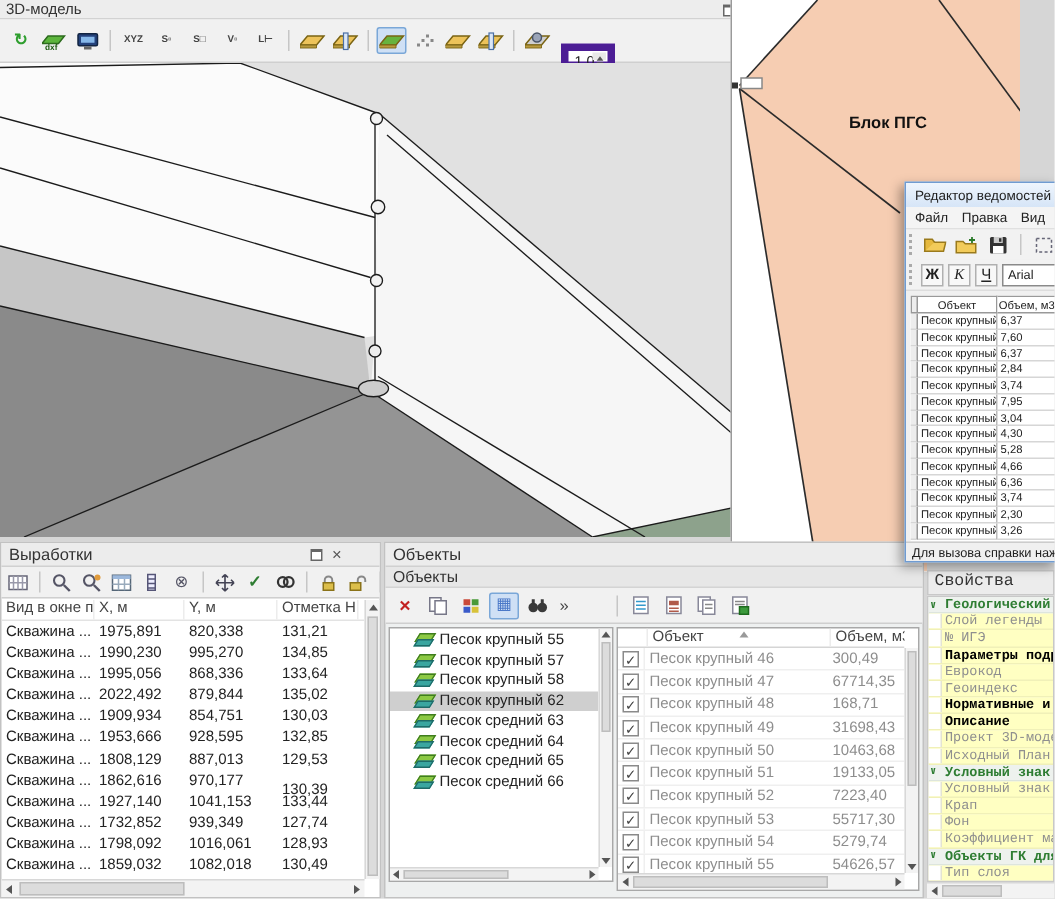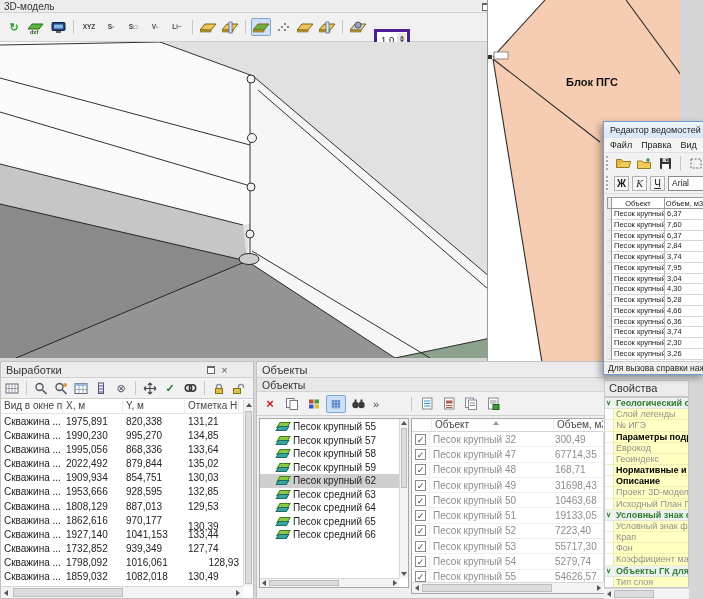--- a/index.html
+++ b/index.html
@@ -36,21 +36,21 @@
   .trow { display:flex; align-items:center; }
   .cell { flex:none; overflow:hidden; white-space:nowrap; padding-left:3px; }
 
   
   #panel3d { position:absolute; left:0; top:0; width:510px; height:358px; background:#fff; }
   #p3cap { position:absolute; left:0; top:0; right:0; height:13px; background:#ededed;
            border-bottom:1px solid #d2d2d2; font-size:10px; color:#333; line-height:13px; padding-left:4px; }
   #p3cap .capbtns { top:2px; right:6px; }
   #p3tbar { position:absolute; left:0; top:13px; right:0; height:29px; }
   #p3tbar .icons { display:flex; align-items:center; gap:2px; padding-left:4px; }
-  .spin { width:36px; height:17px; border:3px solid #4c1d95; background:#fff; position:relative;
+  .spin { width:36px; height:17px; border:5px solid #4c1d95; background:#fff; position:relative;
           font-size:9.5px; padding-left:4px; line-height:15px; margin-left:6px; flex:none;margin-top:20px; }
   .spinbtns { position:absolute; right:1px; top:1px; bottom:1px; width:9px; background:#e8e8e8;
               display:flex; flex-direction:column; justify-content:space-between; align-items:center; padding:2px 0; }
   .spinbtns .tu,.spinbtns .td { transform:scale(0.75); }
   #view3d { position:absolute; left:0; top:42px; }
 
   
   #planview { position:absolute; left:487px; top:0; width:193px; height:381px; border-left:1px solid #9a9a9a; overflow:hidden; background:#fff; }
   .plan-label { position:absolute; left:78px; top:76px; font-size:11px; font-weight:bold; color:#111; }
 
@@ -86,21 +86,21 @@
   #objgrid .hrow .hcell:nth-child(2)::after { content:''; position:absolute; left:50%; top:2px;
       border-left:3px solid transparent; border-right:3px solid transparent; border-bottom:4px solid #999; }
   #objgrid .trow { height:15.3px; border-bottom:1px solid #efefef; color:#8d8d8d; }
   .cbcell { display:flex; align-items:center; justify-content:center; border-right:1px solid #efefef; height:100%; }
   .cb { display:inline-block; width:11px; height:11px; border:1px solid #8a8a8a; background:#fff;
         font-size:9px; line-height:10px; text-align:center; color:#444; }
   #objtvs { right:0; top:13px; bottom:11px; width:9px; }
   #objths { left:0; right:9px; bottom:0; height:11px; }
 
   
-  #props { position:absolute; left:604px; top:361px; width:85px; height:238px; background:#d6d6d6; }
+  #props { position:absolute; left:618px; top:361px; width:85px; height:238px; background:#d6d6d6;font-family:Liberation Mono, monospace; }
   #propcap { position:absolute; left:0; top:19px; right:0; height:17px; background:#ececec;
              border:1px solid #c8c8c8; font-size:11px; color:#333; line-height:15px; padding-left:4px; }
   #proptree { position:absolute; left:0; top:36px; right:0; bottom:11px; background:#fff; border:1px solid #c8c8c8; overflow:hidden; }
   .prow { display:flex; height:11.18px; font-size:9px; align-items:center; overflow:hidden; }
   .pgroup { background:#eef2ee; color:#2e7d32; font-weight:bold; border-bottom:1px solid #dde5dd; }
   .chev { width:9px; font-size:7px; color:#2e7d32; padding-left:1px; flex:none; }
   .pgut { width:9px; height:100%; background:#fff; border-right:1px solid #e4e4d2; flex:none; }
   .pitem { background:#ffffc2; color:#8f8f8f; border-bottom:1px solid #f0f0b8; }
   .pitem.pb { color:#000; font-weight:bold; }
   .prow .lbl { white-space:nowrap; overflow:hidden; padding-left:2px; }
@@ -456,21 +456,21 @@
           <div class="trow">
             <div class="cell" style="width: 62px;">Скважина ...</div>
             <div class="cell" style="width: 60px;">1732,852</div>
             <div class="cell" style="width: 62px;">939,349</div>
             <div class="cell" style="width: 54px;">127,74</div>
           </div>
           <div class="trow">
             <div class="cell" style="width: 62px;">Скважина ...</div>
             <div class="cell" style="width: 60px;">1798,092</div>
             <div class="cell" style="width: 62px;">1016,061</div>
-            <div class="cell" style="width: 54px; text-align: right;">128,93</div>
+            <div class="cell" style="width: 54px;">128,93</div>
           </div>
           <div class="trow">
             <div class="cell" style="width: 62px;">Скважина ...</div>
             <div class="cell" style="width: 60px;">1859,032</div>
             <div class="cell" style="width: 62px;">1082,018</div>
             <div class="cell" style="width: 54px;">130,49</div>
           </div>
         </div>
     </div>
     <div id="exvs" class="vscroll">
@@ -567,24 +567,20 @@
             <span class="lbl">Песок крупный 55</span>
           </div>
           <div class="obj-item">
             <span class="slab-ic"></span>
             <span class="lbl">Песок крупный 57</span>
           </div>
           <div class="obj-item">
             <span class="slab-ic"></span>
             <span class="lbl">Песок крупный 58</span>
           </div>
-          <div class="obj-item">
-            <span class="slab-ic"></span>
-            <span class="lbl">Песок крупный 59</span>
-          </div>
           <div class="obj-item sel">
             <span class="slab-ic"></span>
             <span class="lbl">Песок крупный 62</span>
           </div>
           <div class="obj-item">
             <span class="slab-ic"></span>
             <span class="lbl">Песок средний 63</span>
           </div>
           <div class="obj-item">
             <span class="slab-ic"></span>
@@ -623,21 +619,21 @@
         <div class="hrow">
             <div class="hcell" style="width: 20px;"></div>
             <div class="hcell" style="width: 122px;">Объект</div>
             <div class="hcell" style="width: 51px;">Объем, м3</div>
           </div>
         <div>
             <div class="trow">
               <div class="cbcell" style="width: 20px;">
                 <span class="cb">✓</span>
               </div>
-              <div class="cell" style="width: 122px;">Песок крупный 32</div>
+              <div class="cell" style="width: 122px;">Песок крупный 46</div>
               <div class="cell" style="width: 51px;">300,49</div>
             </div>
             <div class="trow">
               <div class="cbcell" style="width: 20px;">
                 <span class="cb">✓</span>
               </div>
               <div class="cell" style="width: 122px;">Песок крупный 47</div>
               <div class="cell" style="width: 51px;">67714,35</div>
             </div>
             <div class="trow">

